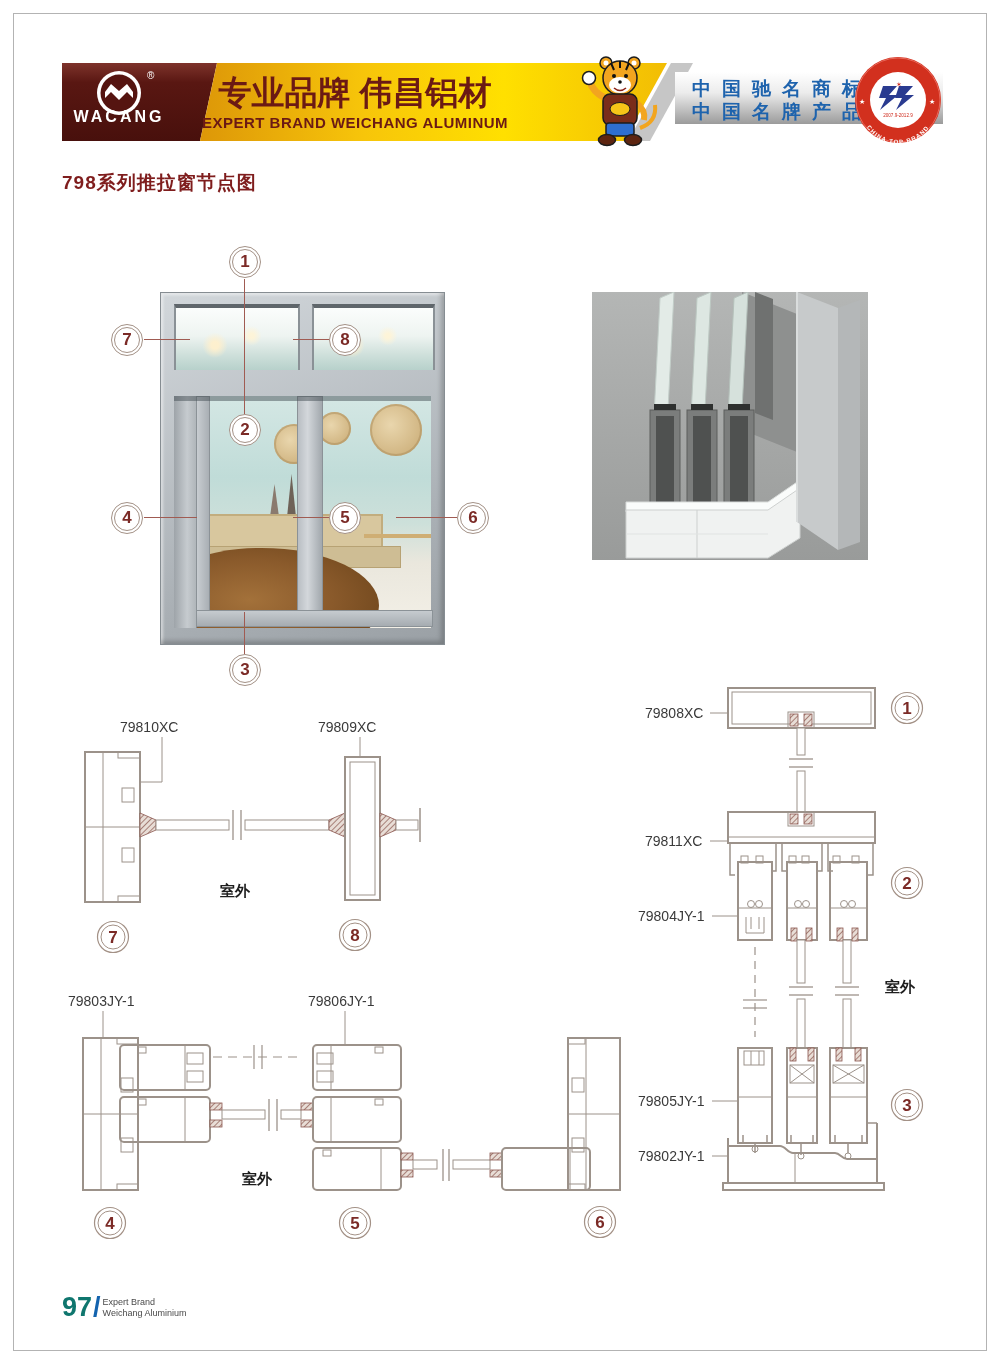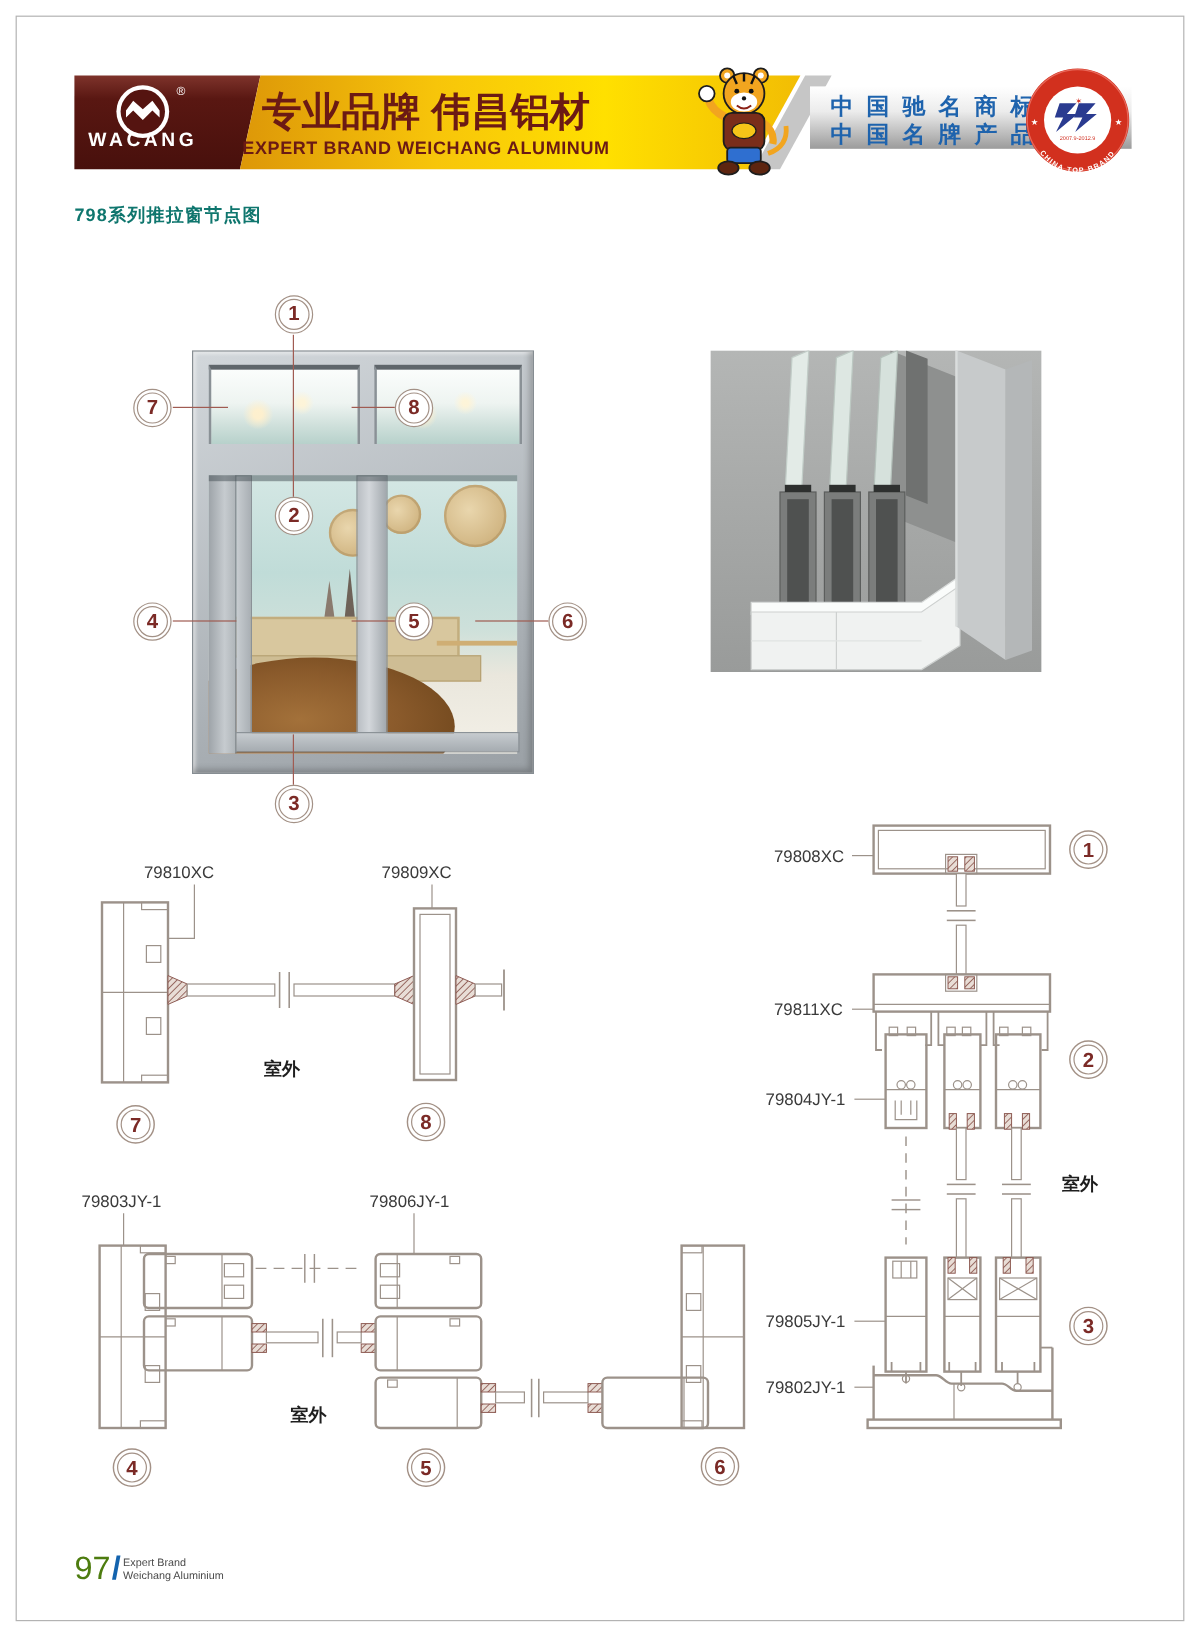--- a/index.html
+++ b/index.html
@@ -1,22 +1,22 @@
 <!DOCTYPE html>
 <html><head>
 <meta charset="utf-8">
 <style>
   html,body{margin:0;padding:0;background:#fff;}
   .page{position:relative;width:1000px;height:1366px;background:#ffffff;overflow:hidden;
         font-family:"Liberation Sans", sans-serif;}
   .page-border{position:absolute;left:13px;top:13px;width:972px;height:1336px;
         border:1px solid #b3b3b3;}
   .abs{position:absolute;}
-  .title{position:absolute;left:62px;top:170px;font-size:15px;font-weight:bold;
-        color:#0f766e;letter-spacing:1px;}
+  .title{position:absolute;left:62px;top:170px;font-size:19px;font-weight:bold;
+        color:#7f1d1d;letter-spacing:1px;}
   
   .window{position:absolute;left:160px;top:292px;width:285px;height:353px;}
   .win-frame{position:absolute;inset:0;background:linear-gradient(160deg,#d2d7db,#aab0b5 70%,#9aa0a5);
         border:1px solid #868d92;box-shadow:inset -3px -3px 5px rgba(0,0,0,.22), inset 2px 2px 3px rgba(255,255,255,.55);}
   .pane{position:absolute;border-top:4px solid #5f666b;border-left:2px solid #8a9196;border-right:2px solid #8a9196;
         background:
         radial-gradient(circle at 32% 60%, rgba(255,240,205,.95) 0 4%, rgba(255,240,205,0) 14%),
         radial-gradient(circle at 62% 45%, rgba(255,244,214,.9) 0 3%, rgba(255,244,214,0) 12%),
         linear-gradient(180deg,#fbfdfc 0%,#eef4f1 45%,#cfe0db 75%,#b7d1cb 100%);}
   .scene{position:absolute;left:14px;top:104px;width:257px;height:232px;overflow:hidden;
@@ -33,21 +33,21 @@
   .stile{position:absolute;border:1px solid #8b9297;}
   .top-shade{position:absolute;left:14px;top:104px;width:257px;height:5px;background:rgba(70,80,86,.5);}
   .cline{position:absolute;background:#a05b52;}
   .callout{position:absolute;width:30px;height:30px;border:1px solid #a39186;border-radius:50%;
         background:#fff;display:flex;align-items:center;justify-content:center;z-index:30;}
   .callout::before{content:"";position:absolute;inset:2px;border:1px solid #a39186;border-radius:50%;}
   .callout span{font-size:17px;font-weight:bold;color:#7b2a26;}
   .render3d{position:absolute;left:592px;top:292px;width:276px;height:268px;}
   .drawsvg{position:absolute;}
   .footer{position:absolute;left:62px;top:1294px;display:flex;align-items:flex-start;}
-  .fnum{font-size:27px;font-weight:normal;color:#4d7c0f;line-height:1;}
+  .fnum{font-size:27px;font-weight:bold;color:#0f766e;line-height:1;}
   .fslash{font-size:27px;font-weight:bold;color:#1363ae;line-height:1;margin:0 2px 0 1px;}
   .fsmall{font-size:9px;color:#4a4a4a;line-height:1.25;padding-top:3px;}
   text{font-family:"Liberation Sans", sans-serif;}
 </style>
 </head>
 <body>
 
 <div class="page">
   <div class="page-border"></div>
 

